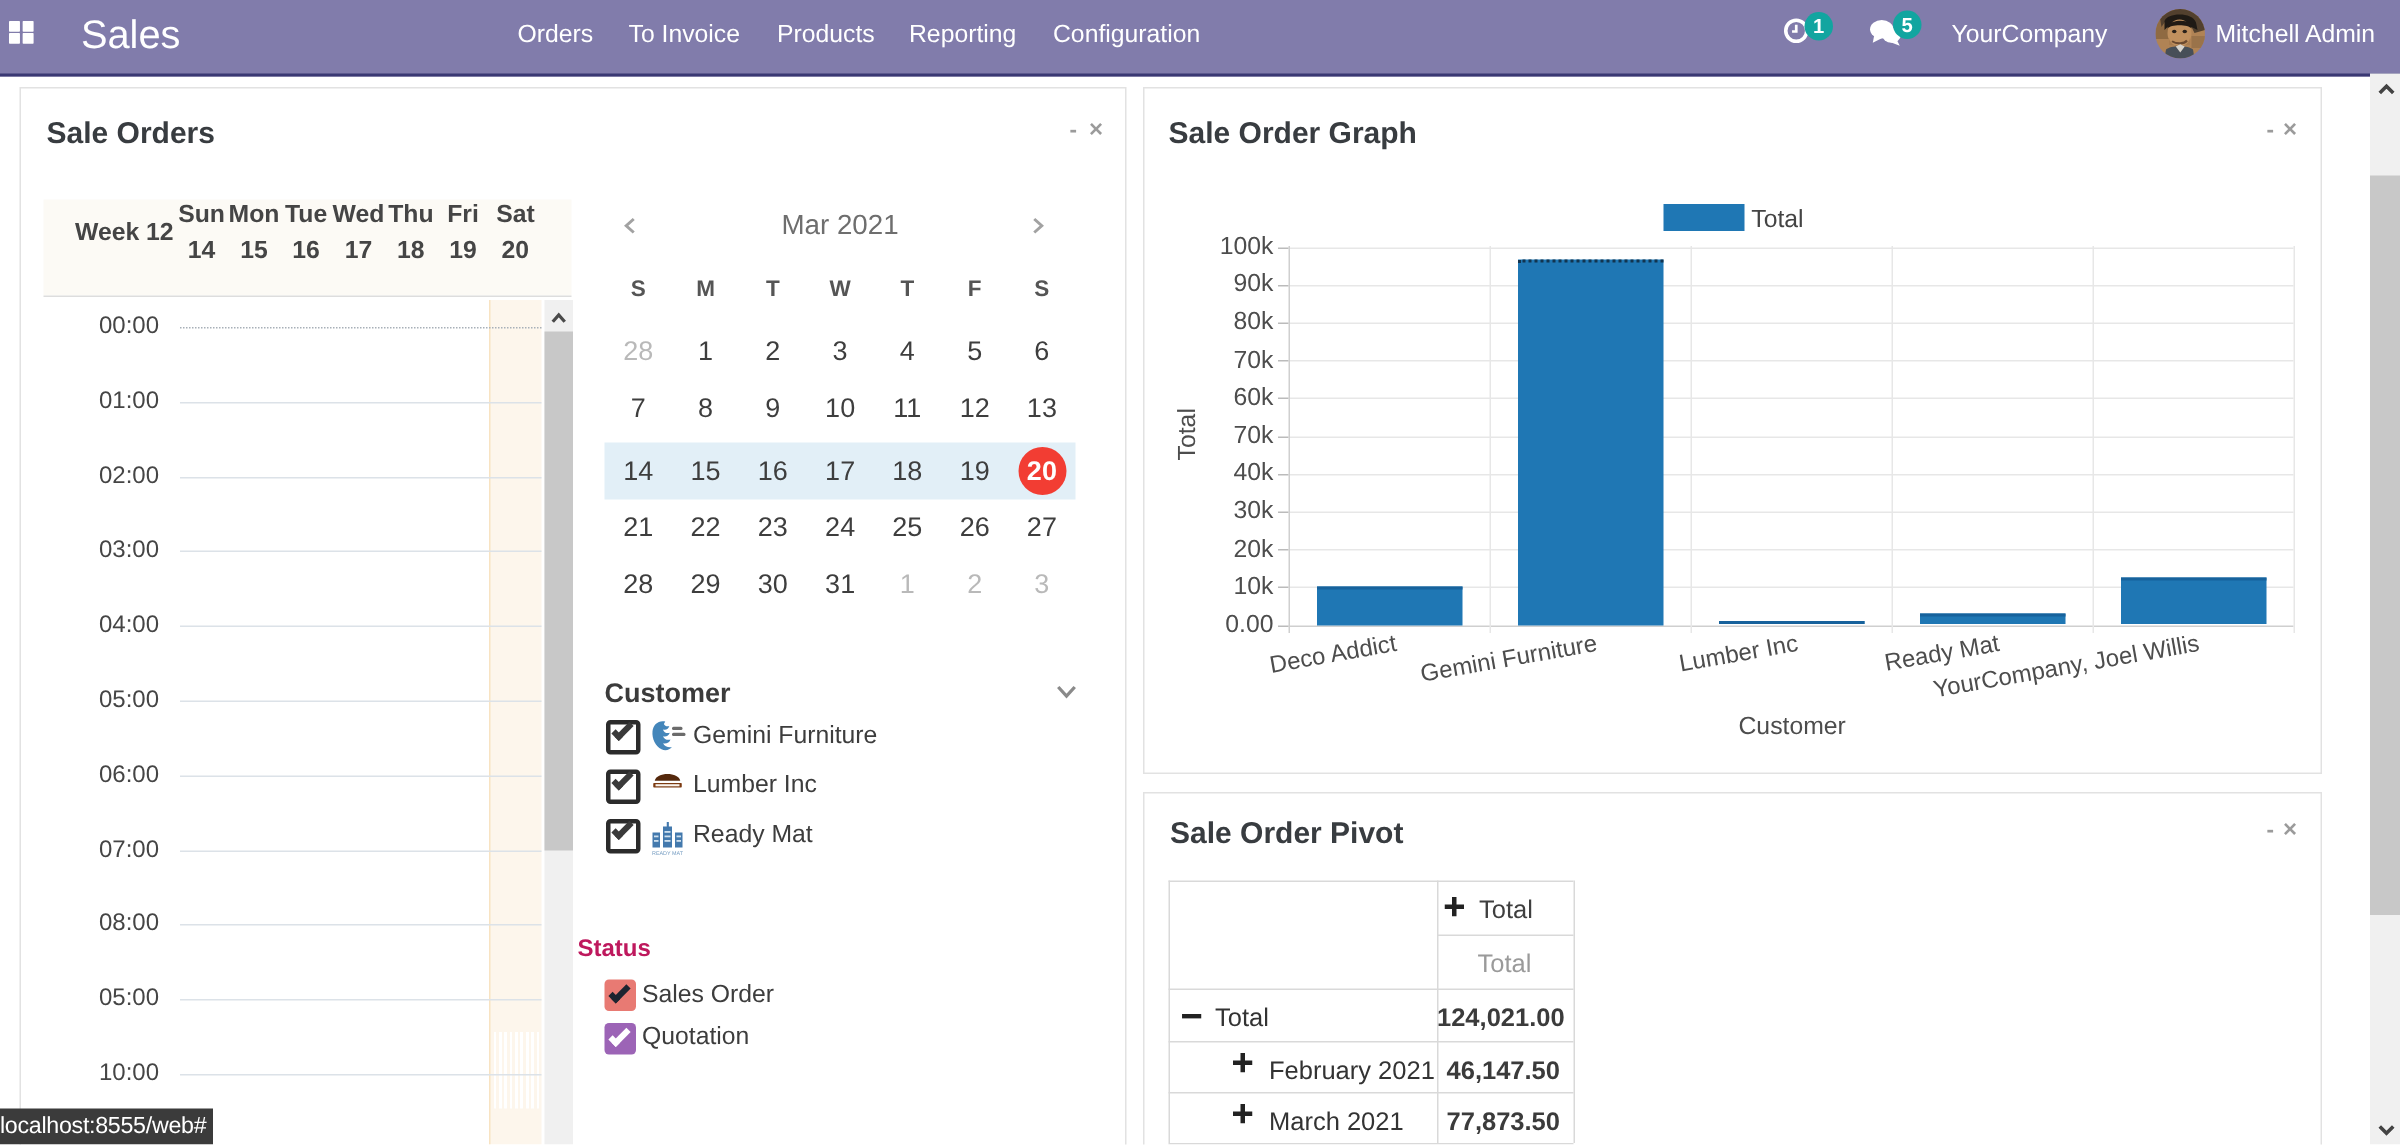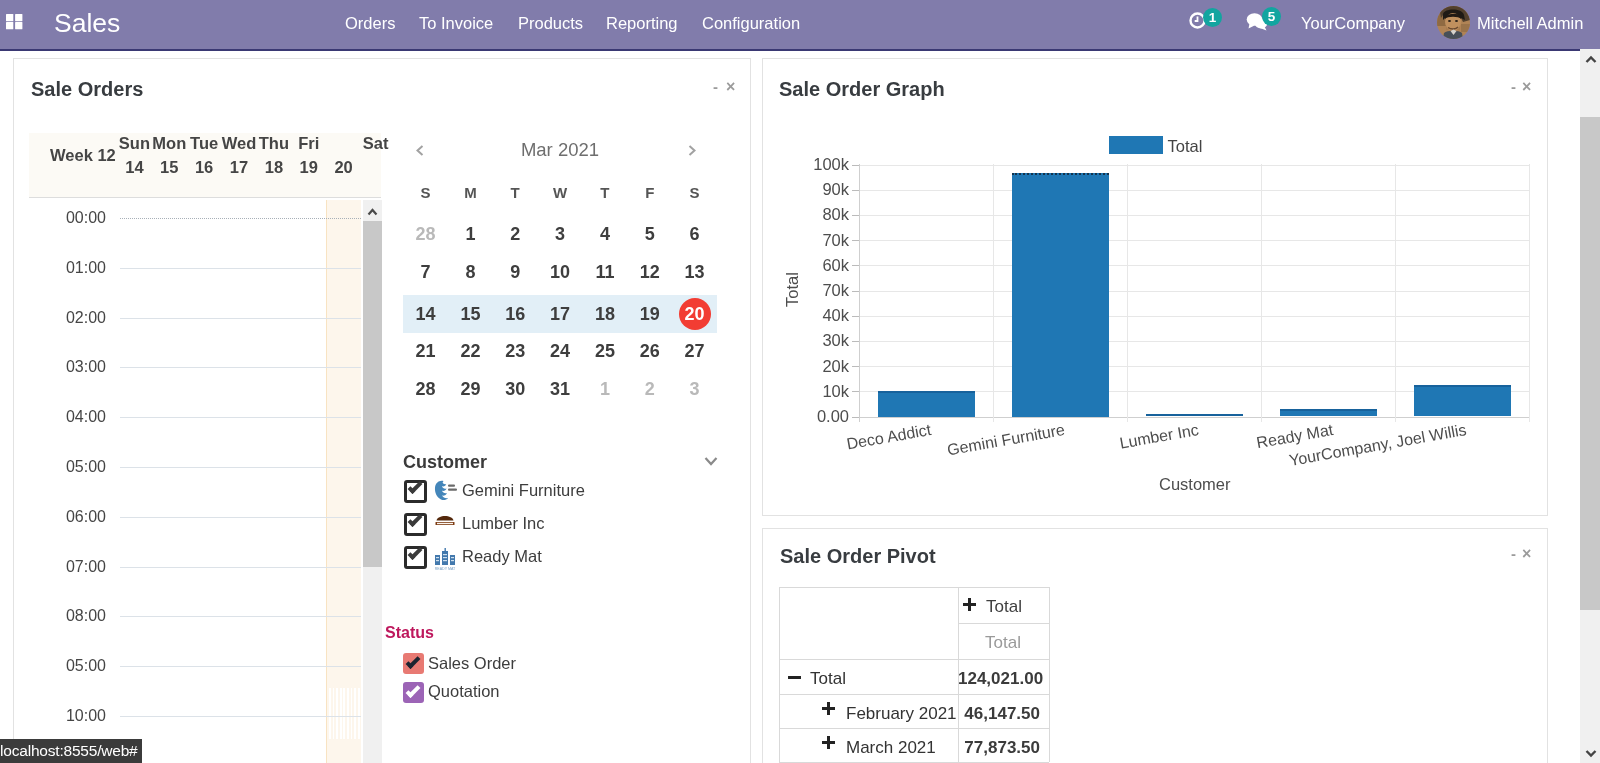--- a/index.html
+++ b/index.html
@@ -25,21 +25,21 @@
   .fc-daynum  { position:absolute; top:158px; width:35px; text-align:center;
     font-size:16.5px; font-weight:bold; color:#454545; }
   .hourlabel { position:absolute; width:78px; text-align:right;
     font-size:16px; color:#454545; }
   .hline { position:absolute; left:120px; width:241px; height:1px; background:#dce2e8; }
 
   
   .mc-head { position:absolute; width:45px; text-align:center;
     font-size:15px; font-weight:bold; color:#555; }
   .mc-d { position:absolute; width:45px; text-align:center;
-    font-size:18px; color:#3e3e3e;font-weight:bold; }
+    font-size:18px; color:#3e3e3e; }
   .mc-gray { color:#b9b9b9; }
 
   
   .cb { position:absolute; width:23px; height:23px; border:3px solid #2b2b2b;
     border-radius:3px; background:#fff; }
   .tick { position:absolute; width:14px; height:7px;
     border-left:4.5px solid #3a3a3a; border-bottom:4.5px solid #3a3a3a;
     transform:rotate(-45deg); }
   .tickw { border-color:#fff; }
   .flabel { position:absolute; font-size:16.5px; color:#3d3d3d; white-space:nowrap; }
@@ -131,21 +131,21 @@
     <div class="fc-dayname" style="left:151.8px;">Mon</div>
     <div class="fc-daynum" style="left:151.8px;">15</div>
     <div class="fc-dayname" style="left:186.6px;">Tue</div>
     <div class="fc-daynum" style="left:186.6px;">16</div>
     <div class="fc-dayname" style="left:221.5px;">Wed</div>
     <div class="fc-daynum" style="left:221.5px;">17</div>
     <div class="fc-dayname" style="left:256.4px;">Thu</div>
     <div class="fc-daynum" style="left:256.4px;">18</div>
     <div class="fc-dayname" style="left:291.2px;">Fri</div>
     <div class="fc-daynum" style="left:291.2px;">19</div>
-    <div class="fc-dayname" style="left:326.1px;margin-left:32px;">Sat</div>
+    <div class="fc-dayname" style="left:326.1px;">Sat</div>
     <div class="fc-daynum" style="left:326.1px;">20</div>
     </div>
   <div class="abs" style="left:29px;top:197px;width:352px;height:1px;background:#ddd;"></div>
 
   <div id="fcgrid">
     <div class="abs" style="left:326.1px;top:200px;width:34.9px;height:563px;background:#fdf6ec;border-left:1px solid #f8e3c2;"></div>
     <div class="abs" style="left:329.1px;top:688px;width:30.9px;height:51px;background:repeating-linear-gradient(90deg,#ffffff 0px,#ffffff 1.8px,rgba(255,255,255,0) 1.8px,rgba(255,255,255,0) 3.6px);"></div>
     <div class="hline" style="top:218.0px;background:none;border-top:1px dotted #a8b0b8;"></div>
     <div class="hourlabel" style="left:28px;top:209.0px;">00:00</div>
     <div class="hline" style="top:267.8px;"></div>

